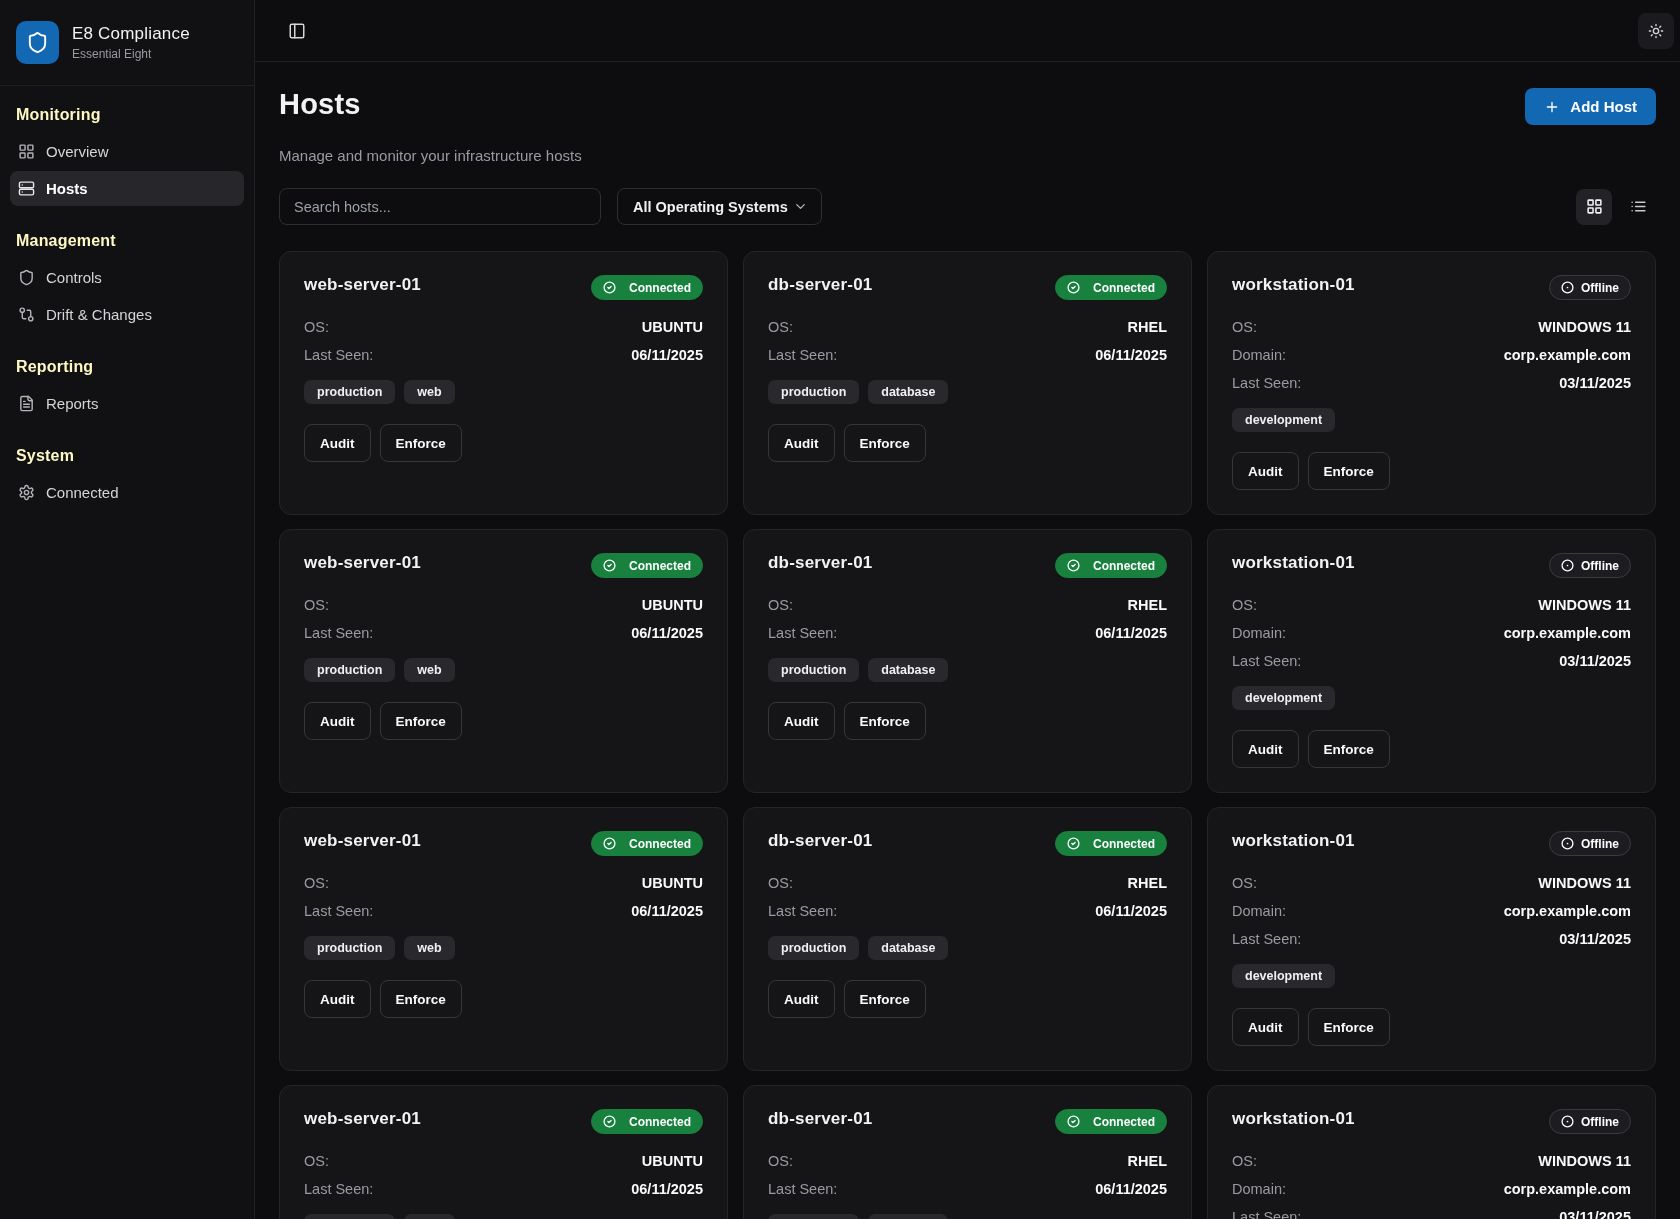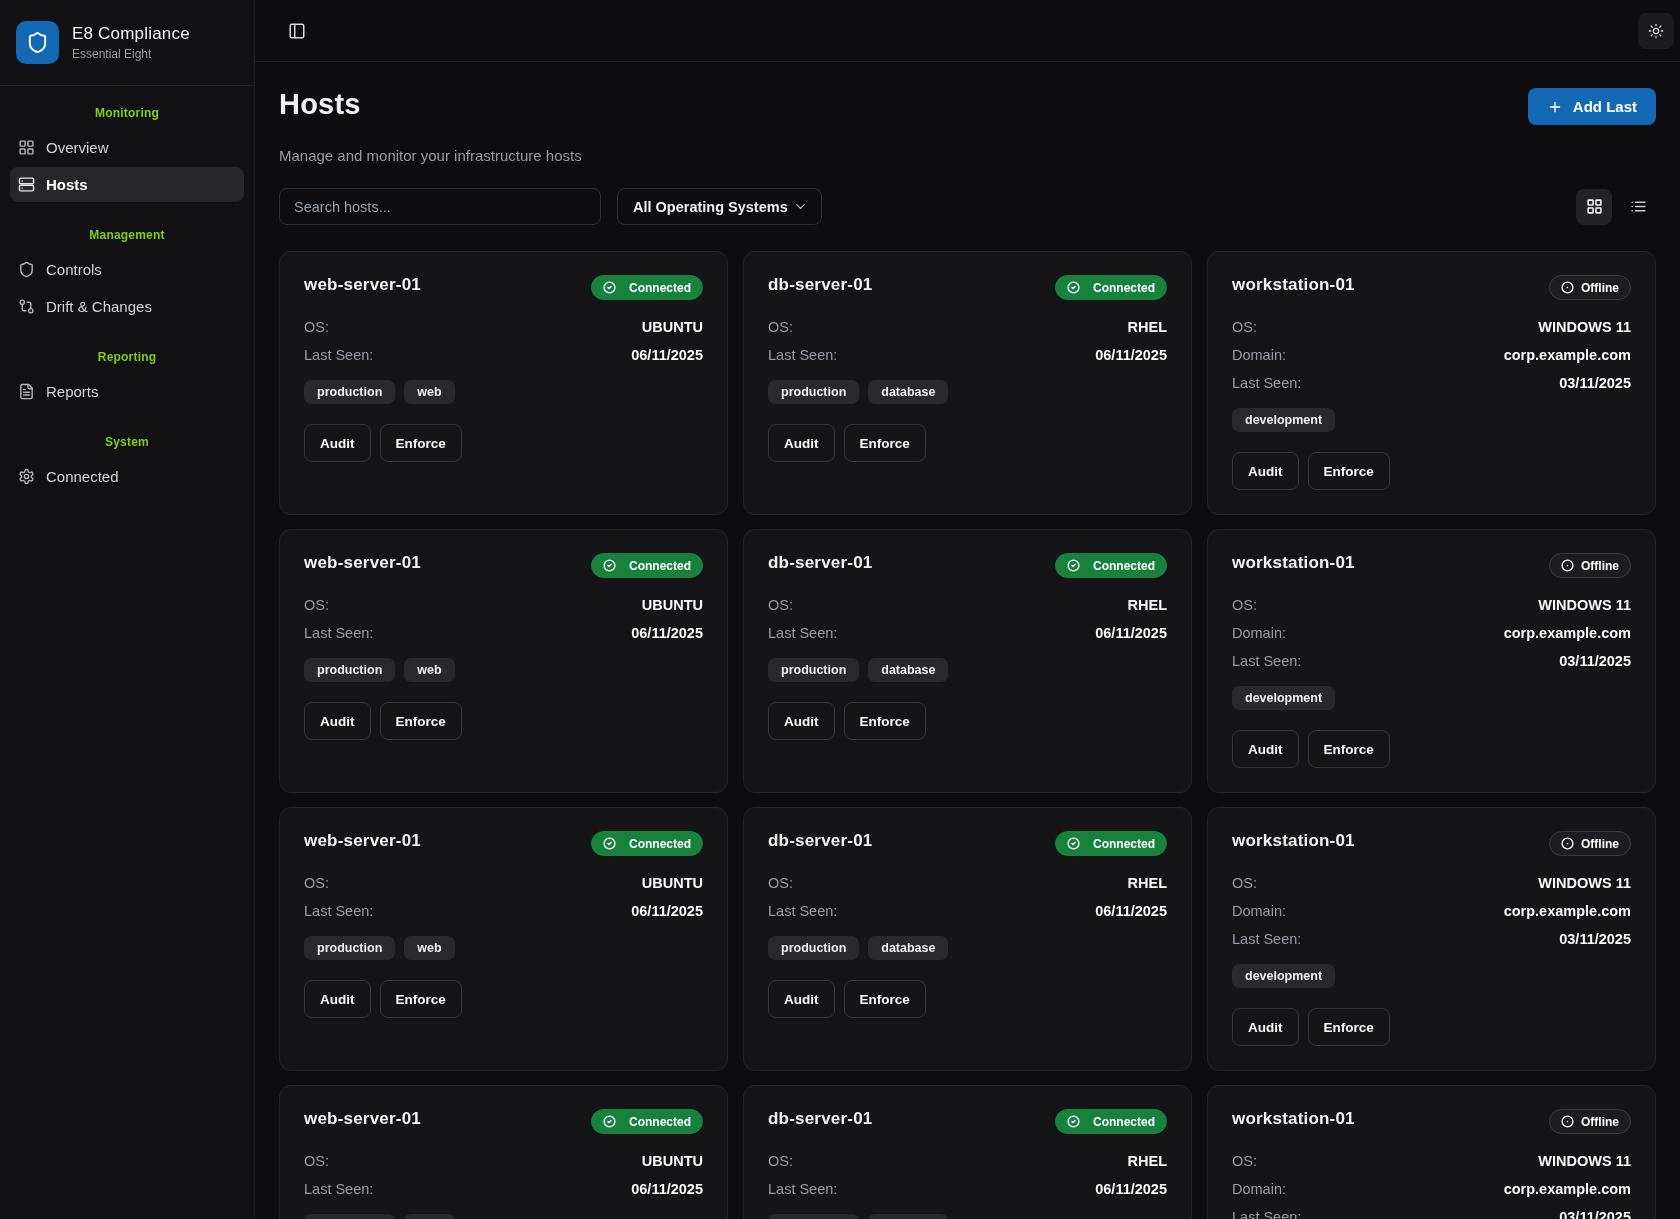--- a/index.html
+++ b/index.html
@@ -11,22 +11,22 @@
   .sidebar { width:255px; min-width:255px; height:100%; background:#111114;
     border-right:1px solid #202024; display:flex; flex-direction:column; }
   .side-head { height:86px; display:flex; align-items:center; gap:13px;
     padding:0 16px; border-bottom:1px solid #202024; }
   .logo { width:43px; height:43px; border-radius:10px; background:#1268b3;
     display:flex; align-items:center; justify-content:center; flex:none; }
   .brand-title { font-size:17px; font-weight:normal; letter-spacing:.2px; }
   .brand-sub { font-size:12px; color:#9a9aa3; margin-top:3px; }
   .nav { padding:20px 10px; }
   .nav-group { margin-bottom:26px; }
-  .nav-label { font-size:12px; font-weight:bold; color:#84cc16;
-    padding:0 6px; margin-bottom:10px; letter-spacing:.2px;text-align:center; }
+  .nav-label { font-size:16px; font-weight:bold; color:#fef9c3;
+    padding:0 6px; margin-bottom:10px; letter-spacing:.2px; }
   .nav-item { display:flex; align-items:center; gap:11px; height:35px;
     padding:0 8px; border-radius:8px; font-size:15px; color:#d4d4d9;
     cursor:pointer; margin-bottom:2px; }
   .nav-item svg { color:#b3b3ba; flex:none; }
   .nav-item.active { background:#26262b; color:#ffffff; font-weight:bold; }
   .nav-item.active svg { color:#e8e8ec; }
 
   
   .main { flex:1; display:flex; flex-direction:column; min-width:0; }
   .topbar { height:62px; min-height:62px; border-bottom:1px solid #1f1f23;
@@ -232,21 +232,21 @@
     <div class="content">
       <div class="page-head">
         <div>
           <h1 class="page-title">Hosts</h1>
           <p class="page-sub">Manage and monitor your infrastructure hosts</p>
         </div>
         <button class="btn-primary">
           <svg width="16" height="16" viewBox="0 0 24 24" fill="none" stroke="currentColor" stroke-width="2" stroke-linecap="round" stroke-linejoin="round">
               <use href="#i-plus"></use>
             </svg>
-          <span>Add Last</span>
+          <span>Add Host</span>
         </button>
       </div>
 
       <div class="filter-row">
         <input class="search-input" type="text" placeholder="Search hosts..." style="">
         <div class="select">
           <span>All Operating Systems</span>
           <svg width="15" height="15" viewBox="0 0 24 24" fill="none" stroke="currentColor" stroke-width="2" stroke-linecap="round" stroke-linejoin="round">
               <use href="#i-chevron"></use>
             </svg>

